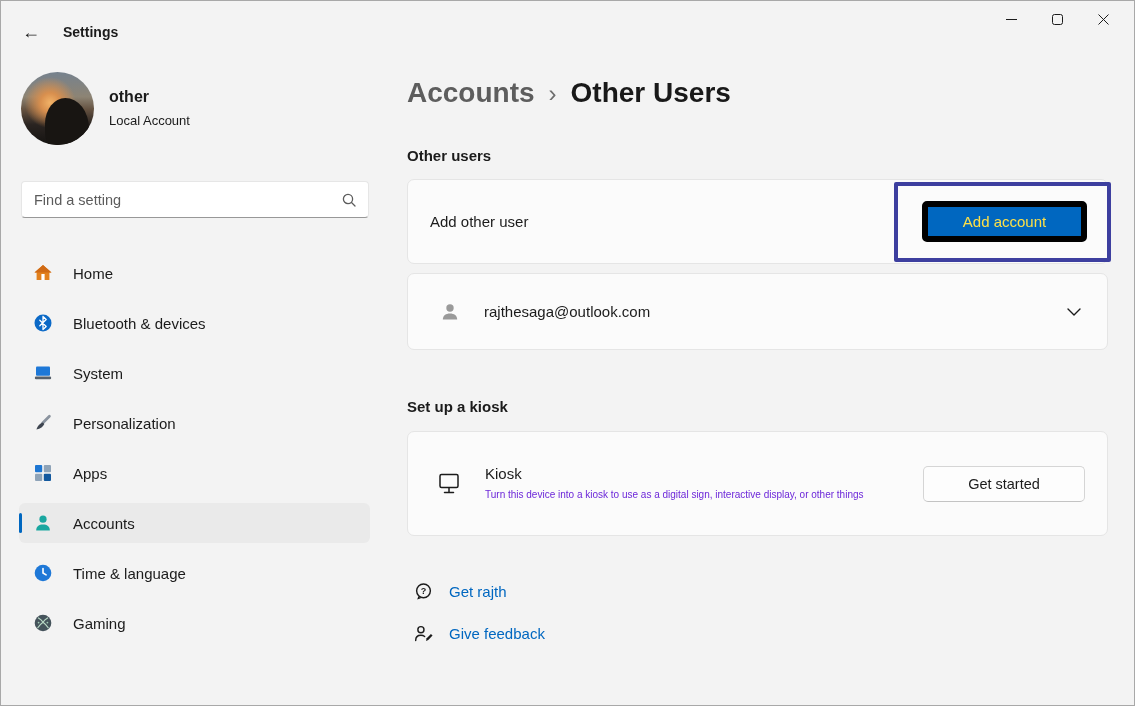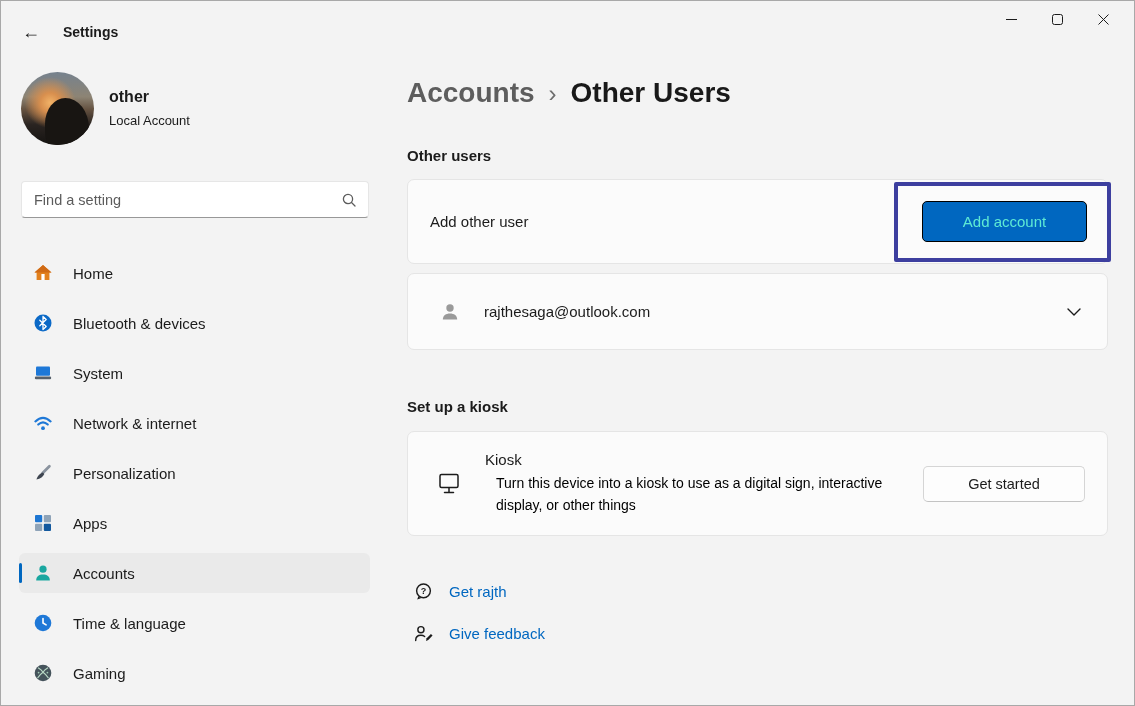--- a/index.html
+++ b/index.html
@@ -54,33 +54,33 @@
   .crumb-current{font-size:28px;font-weight:700;color:#191919;}
 
   .sectionhead{position:absolute;left:0;margin:0;font-size:15px;font-weight:700;color:#1b1b1b;}
   .h-other{top:98px;}
   .h-kiosk{top:349px;}
 
   .card{position:absolute;left:0;width:701px;box-sizing:border-box;background:#fbfbfb;
     border:1px solid #e5e5e5;border-radius:7px;display:flex;align-items:center;}
   .card-add{top:130px;height:85px;padding:0 20px 0 22px;justify-content:space-between;}
   .rowlabel{font-size:15px;}
-  .accentbtn{width:165px;height:41px;background:#0067C0;color:#5eead4;border:1px solid #000000;
+  .accentbtn{width:165px;height:41px;background:#0067C0;color:#fde047;border:6px solid #000000;
     border-radius:5px;font-size:15px;cursor:pointer;}
 
   .card-account{top:224px;height:77px;padding:0 26px 0 30px;cursor:pointer;}
   .personicon{width:24px;height:24px;display:flex;flex-shrink:0;}
   .email{margin-left:22px;font-size:15px;}
   .chev{margin-left:auto;display:flex;cursor:pointer;}
 
   .card-kiosk{top:382px;height:105px;padding:0 22px 0 28px;}
   .kioskicon{width:26px;height:26px;display:flex;flex-shrink:0;}
   .kiosktext{margin-left:23px;}
   .kiosktitle{font-size:15px;margin-bottom:5px;}
-  .kioskdesc{font-size:14px;color:#000000;line-height:1.55;max-width:392px;margin-left:11px;}
+  .kioskdesc{font-size:10px;color:#6d28d9;line-height:1.55;max-width:392px;}
   .stdbtn{margin-left:auto;width:162px;height:36px;background:#fdfdfd;border:1px solid #d5d5d5;
     border-bottom-color:#c3c3c3;border-radius:5px;font-size:14.5px;color:#1b1b1b;cursor:pointer;}
 
   .linkrow{position:absolute;left:6px;display:flex;align-items:center;gap:15px;}
   .lr-help{top:532px;}
   .lr-fb{top:574px;}
   .linkicon{width:21px;height:21px;display:flex;flex-shrink:0;}
   .link{font-size:15px;color:#0067C0;text-decoration:none;cursor:pointer;}
 
   
@@ -153,30 +153,20 @@
         <svg viewBox="0 0 20 20">
             <rect x="3" y="3.6" width="14" height="9.2" rx="1" fill="#1E78D7"></rect>
             <rect x="1.8" y="13.6" width="16.4" height="2.6" rx="1.3" fill="#57606A"></rect>
           </svg>
       </span>
       <span class="navlabel">System</span>
     </div>
     <div class="navitem">
       <span class="navicon">
         <svg viewBox="0 0 20 20">
-            <path d="M2.4 8.4 Q10 1.2 17.6 8.4" stroke="#1E78D7" stroke-width="2.1" fill="none" stroke-linecap="round"></path>
-            <path d="M5.2 11.6 Q10 7.2 14.8 11.6" stroke="#1E78D7" stroke-width="2.1" fill="none" stroke-linecap="round"></path>
-            <circle cx="10" cy="15.2" r="1.9" fill="#1E78D7"></circle>
-          </svg>
-      </span>
-      <span class="navlabel">Network &amp; internet</span>
-    </div>
-    <div class="navitem">
-      <span class="navicon">
-        <svg viewBox="0 0 20 20">
             <path d="M16.4 3.2 L9.4 10.2" stroke="#8A939E" stroke-width="2.8" stroke-linecap="round"></path>
             <path d="M9.9 9.5 L11.3 10.9 C10.3 13.4 7.5 15.6 3.4 16.6 C4.5 12.7 6.7 10.5 9.9 9.5 Z" fill="#3E4550"></path>
           </svg>
       </span>
       <span class="navlabel">Personalization</span>
     </div>
     <div class="navitem">
       <span class="navicon">
         <svg viewBox="0 0 20 20">
             <rect x="2" y="2" width="7.2" height="7.2" rx="1" fill="#1D76D2"></rect>

